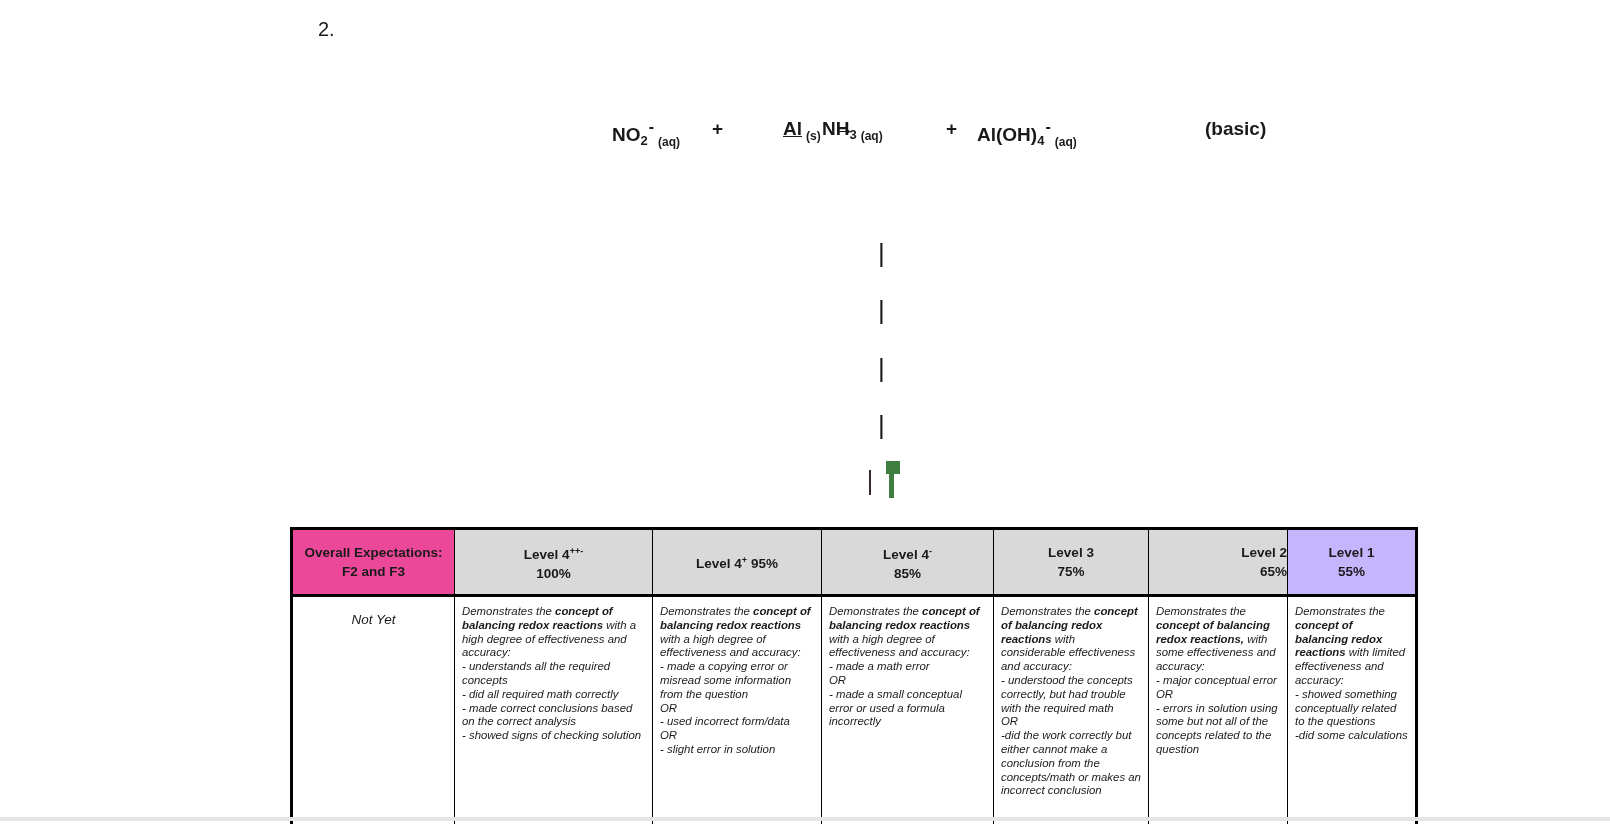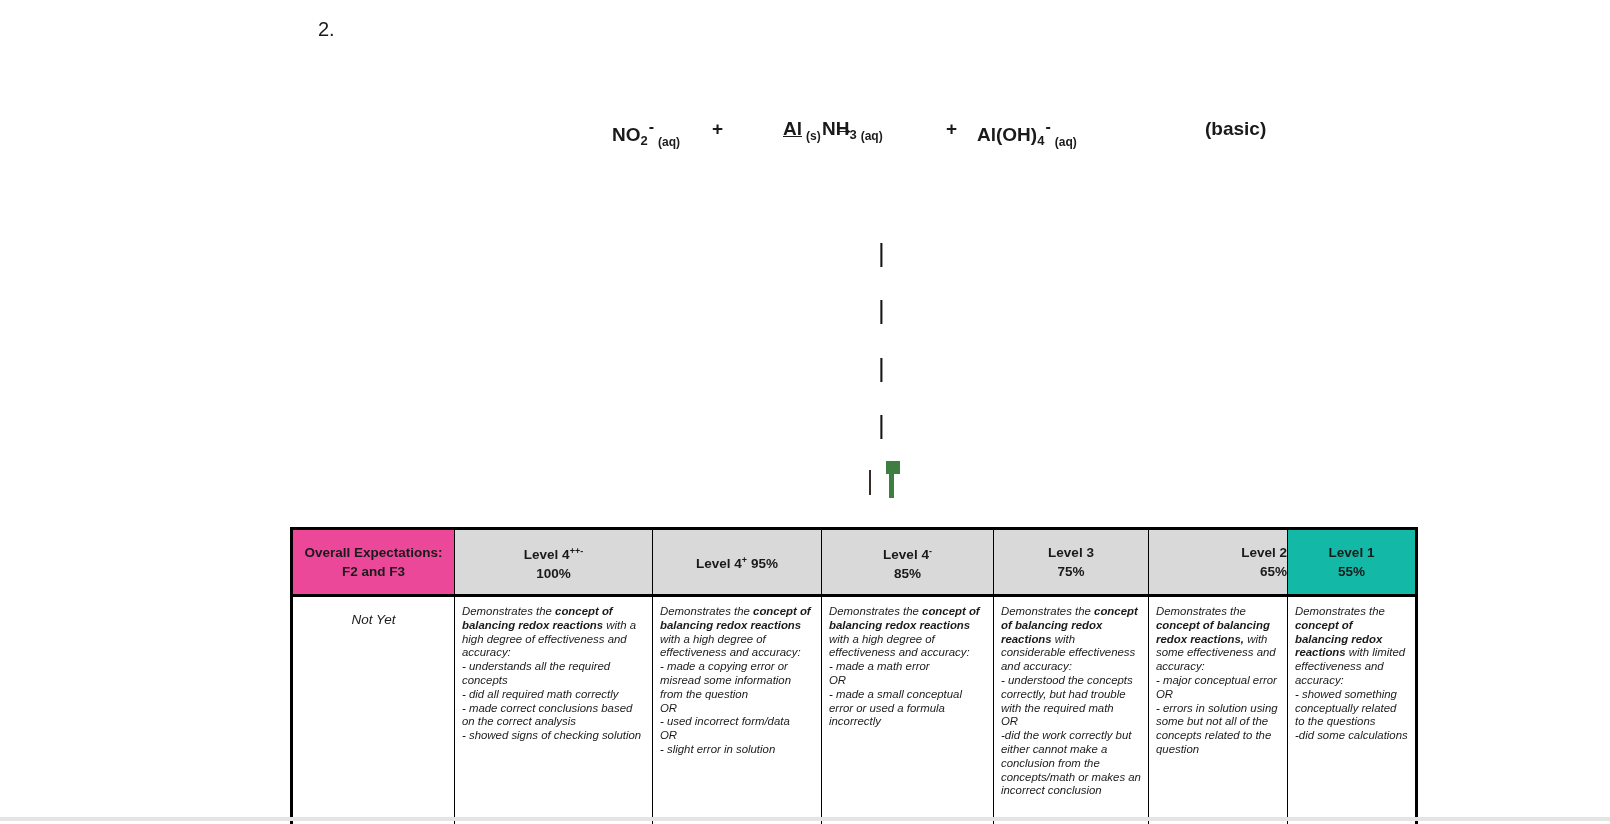--- a/index.html
+++ b/index.html
@@ -105,21 +105,21 @@
           <div>85%</div>
         </th>
         <th class="hdr-bg" style="background: rgb(217, 217, 217);">
           <div><span>Level 3</span></div>
           <div>75%</div>
         </th>
         <th class="hdr-bg" style="background: rgb(217, 217, 217); text-align: right;">
           <div><span>Level 2</span></div>
           <div>65%</div>
         </th>
-        <th class="hdr-bg" style="background: #14b8a6;">
+        <th class="hdr-bg" style="background: #c4b5fd;">
           <div><span>Level 1</span></div>
           <div>55%</div>
         </th>
       </tr>
     </thead>
     <tbody>
       <tr>
         <td>
             <div class="notyet">Not Yet</div>
           </td>

